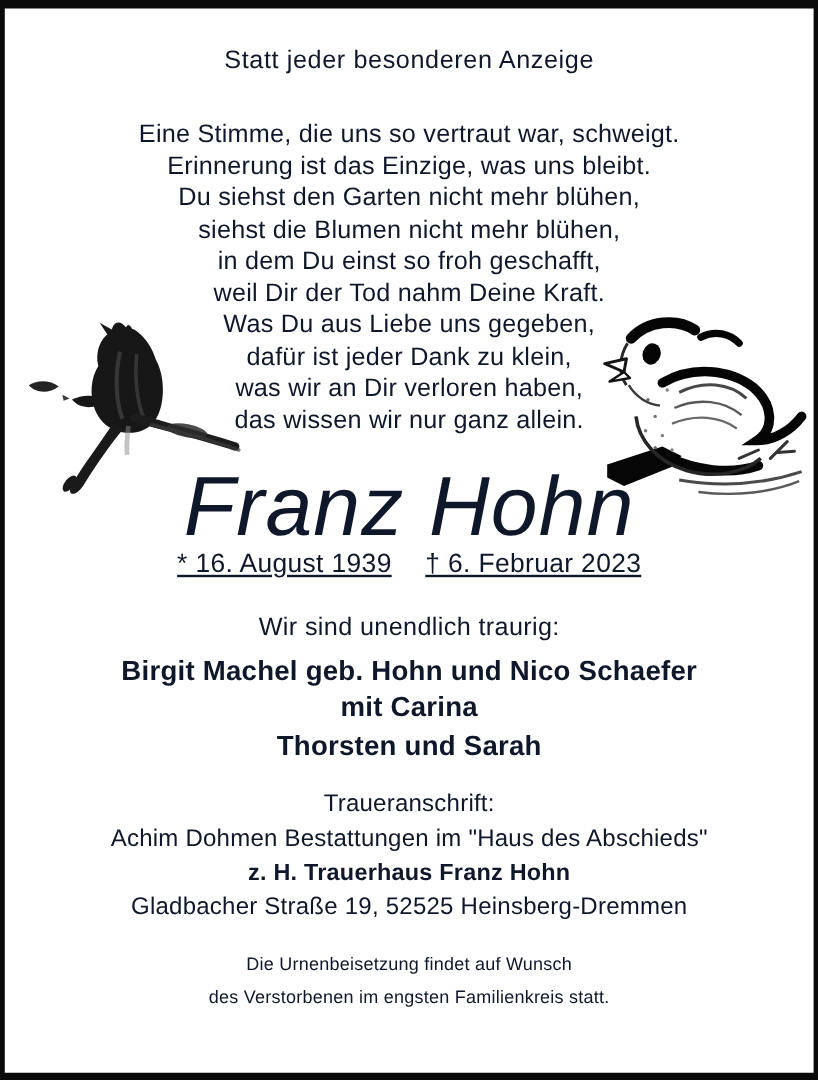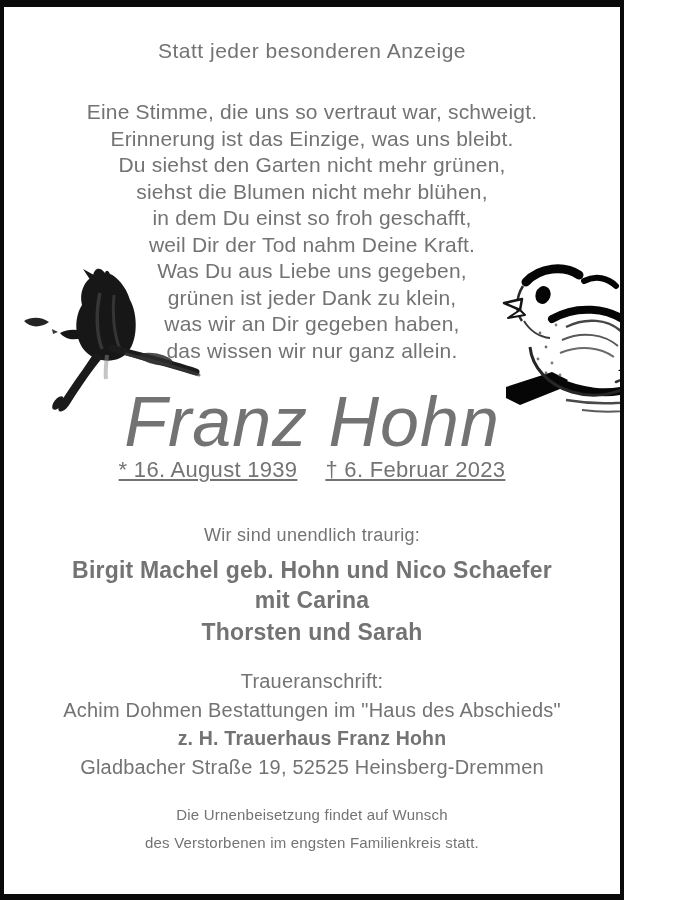--- a/index.html
+++ b/index.html
@@ -1,27 +1,27 @@
 <!DOCTYPE html>
 <html><head>
 <meta charset="utf-8">
 <style>
   html, body { margin: 0; padding: 0; background: #ffffff; }
   .card {
     position: relative;
-    width: 624px;
+    width: 682px;
     height: 900px;
     box-sizing: border-box;
     background: #ffffff;
     border-top: 7px solid #0a0a0a;
     border-left: 4px solid #0a0a0a;
     border-right: 4px solid #0a0a0a;
     border-bottom: 6px solid #0a0a0a;
     font-family: "Liberation Sans", sans-serif;
-    color: #737373;
+    color: #0f172a;
     text-align: center;
     overflow: hidden;
   }
   .header-line {
     margin-top: 32px;
     font-size: 21px;
     letter-spacing: 0.5px;
   }
   .poem {
     margin-top: 36px;
@@ -35,48 +35,48 @@
     margin-top: 28px;
     font-size: 70px;
     font-style: italic;
     letter-spacing: 1px;
     line-height: 60px;
     position: relative;
     z-index: 2;
   }
   .dates { margin-top: 5px; font-size: 22px; letter-spacing: 0.3px; }
   .dates span { display: inline-block; margin: 0 14px; text-decoration: underline; }
-  .traurig { margin-top: 42px; font-size: 18px; letter-spacing: 0.3px; }
+  .traurig { margin-top: 28px; font-size: 21px; letter-spacing: 0.3px; }
   .mourners { margin-top: 9px; font-size: 23px; font-weight: 700; letter-spacing: 0.2px; }
   .mourners div { line-height: 30px; }
   .mourners div:last-child { margin-top: 2px; }
   .address { margin-top: 20px; font-size: 20px; line-height: 28.5px; letter-spacing: 0.2px; }
   .address .bold { font-weight: 700; font-size: 19.5px; }
   .closing { margin-top: 20px; font-size: 15px; line-height: 28px; letter-spacing: 0.2px; }
   .bird { position: absolute; z-index: 1; }
   .bird-left { left: 4px; top: 246px; }
   .bird-right { left: 492px; top: 248px; }
 </style>
 </head>
 <body>
 
 <div class="card">
 
   <div class="header-line">Statt jeder besonderen Anzeige</div>
 
   <div class="poem">
     <div class="poem-line">Eine Stimme, die uns so vertraut war, schweigt.</div>
     <div class="poem-line">Erinnerung ist das Einzige, was uns bleibt.</div>
-    <div class="poem-line">Du siehst den Garten nicht mehr grünen,</div>
+    <div class="poem-line">Du siehst den Garten nicht mehr blühen,</div>
     <div class="poem-line">siehst die Blumen nicht mehr blühen,</div>
     <div class="poem-line">in dem Du einst so froh geschafft,</div>
     <div class="poem-line">weil Dir der Tod nahm Deine Kraft.</div>
     <div class="poem-line">Was Du aus Liebe uns gegeben,</div>
-    <div class="poem-line">grünen ist jeder Dank zu klein,</div>
-    <div class="poem-line">was wir an Dir gegeben haben,</div>
+    <div class="poem-line">dafür ist jeder Dank zu klein,</div>
+    <div class="poem-line">was wir an Dir verloren haben,</div>
     <div class="poem-line">das wissen wir nur ganz allein.</div>
   </div>
 
   <svg class="bird bird-left" width="212" height="162" viewBox="0 0 212 162" aria-hidden="true">
 
     <path d="M16,68 C24,63 34,64 41,69 C33,75 22,75 16,68 Z" fill="#242424"></path>
     <path d="M44,76 L50,79 L45,81 Z" fill="#3a3a3a"></path>
     <path d="M52,80 C62,75 73,76 80,82 C71,88 58,88 52,80 Z" fill="#161616"></path>
 
     <path d="M97,20 C92,13 86,15 85,23 C76,28 71,40 74,52 C65,66 67,88 78,99 C89,110 110,111 120,99 C130,87 130,61 122,47 C118,33 108,23 102,21 C100,17 98,17 97,20 Z" fill="#171717"></path>

